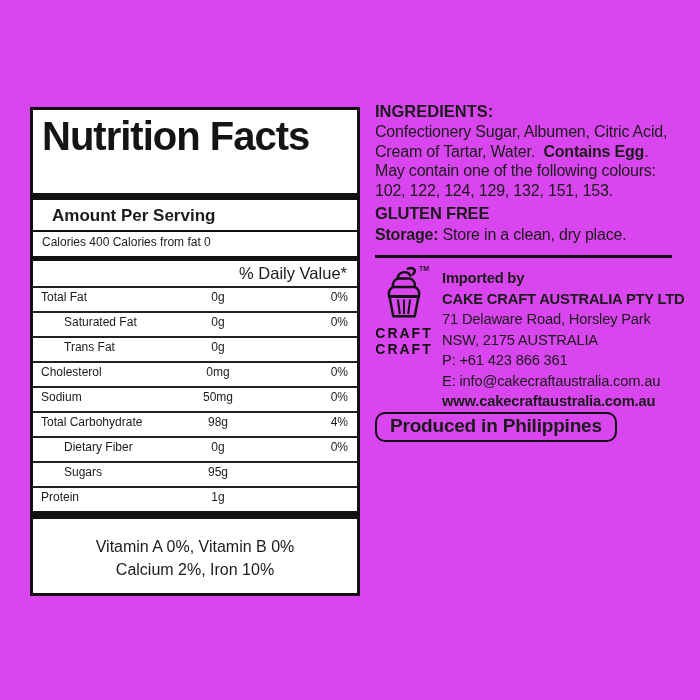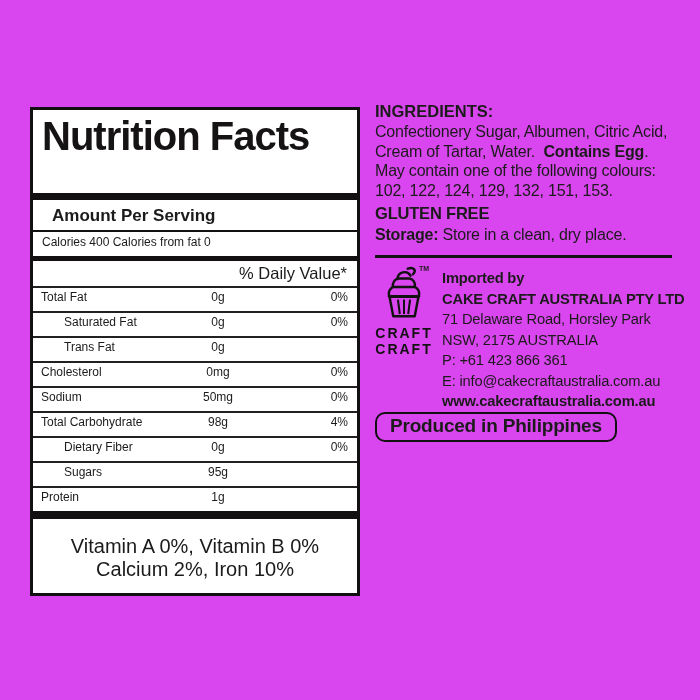--- a/index.html
+++ b/index.html
@@ -19,21 +19,21 @@
   .bar-foot { height:8px; }
   .nf-aps { height:30px; padding:6px 19px 0; font-weight:bold; font-size:17px; }
   .nf-cal { height:26px; padding:3px 9px 0; font-size:12px; border-top:2px solid #121011; }
   .nf-dvh { height:25px; padding:3px 10px 0; font-size:16.5px; text-align:right; }
   .nf-row { position:relative; height:25px; padding:2px 9px 0 8px;
             font-size:12px; border-top:2px solid #232021; }
   .nf-row .n { display:inline-block; }
   .nf-row.indent .n { padding-left:23px; }
   .nf-row .a { position:absolute; left:120px; top:2px; width:130px; text-align:center; }
   .nf-row .p { position:absolute; right:9px; top:2px; }
-  .nf-vits { height:75px; padding-top:16px; text-align:center; font-size:20px; line-height:23px; }
+  .nf-vits { height:75px; padding-top:16px; text-align:center; font-size:16px; line-height:23px; }
 
   
   .rp { position:absolute; left:375px; top:101px; width:305px; }
   .ing-h { font-size:16.5px; font-weight:bold; line-height:21px; }
   .ing-line { font-size:16px; line-height:19.5px; white-space:pre; letter-spacing:-0.2px; }
   .gf { font-size:16.5px; font-weight:bold; line-height:21px; margin-top:3px; letter-spacing:-0.2px; }
   .stor { font-size:16px; line-height:21px; white-space:pre; letter-spacing:-0.2px; }
   .stor b { letter-spacing:-0.2px; }
   .rp-divider { height:3px; background:#121011; width:297px; margin:10px 0 7px; }
 

